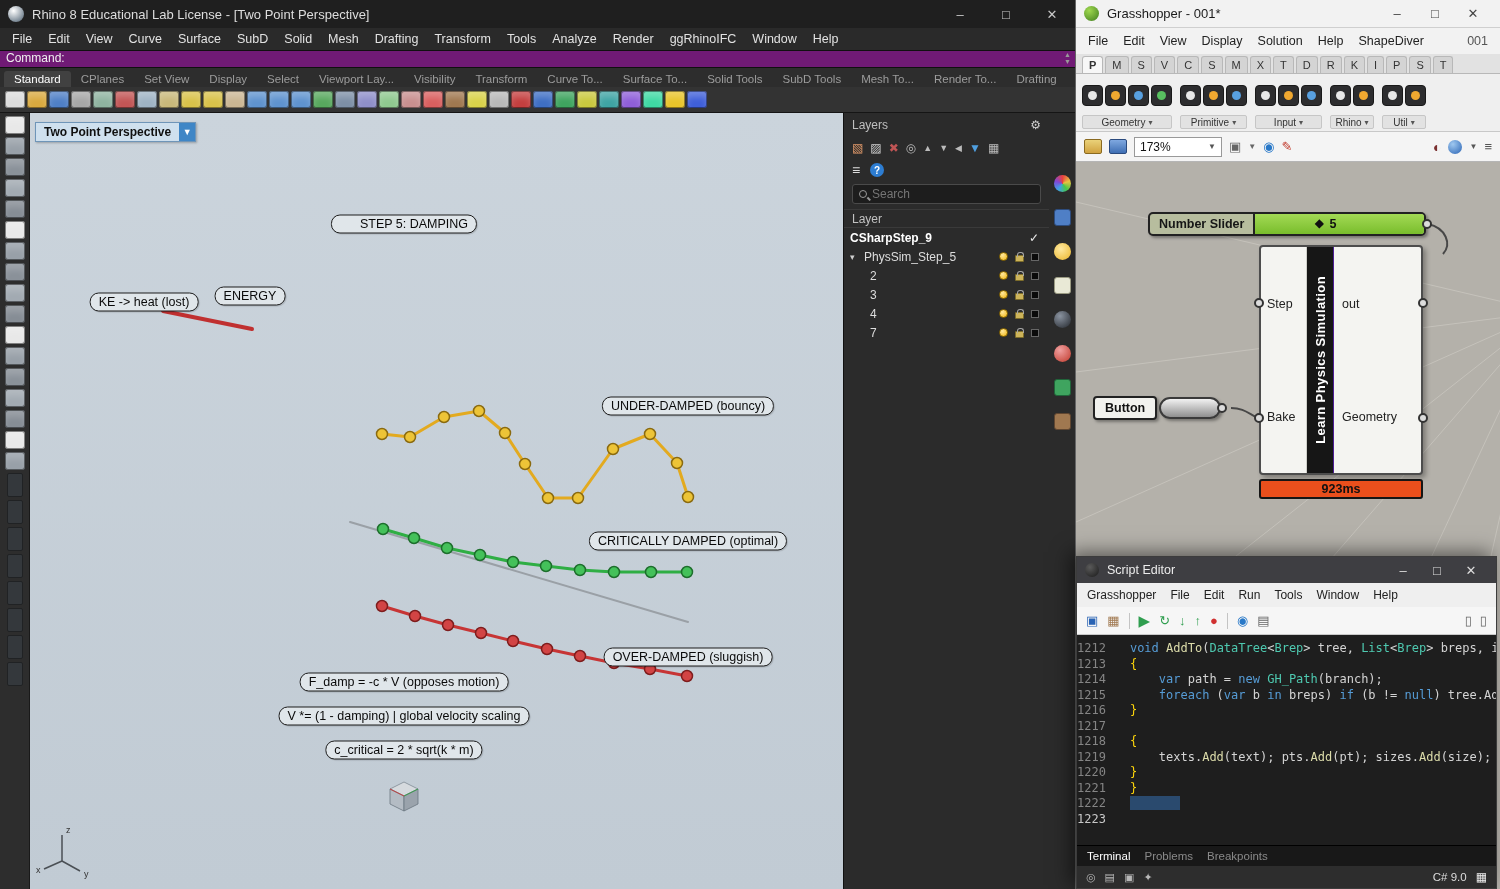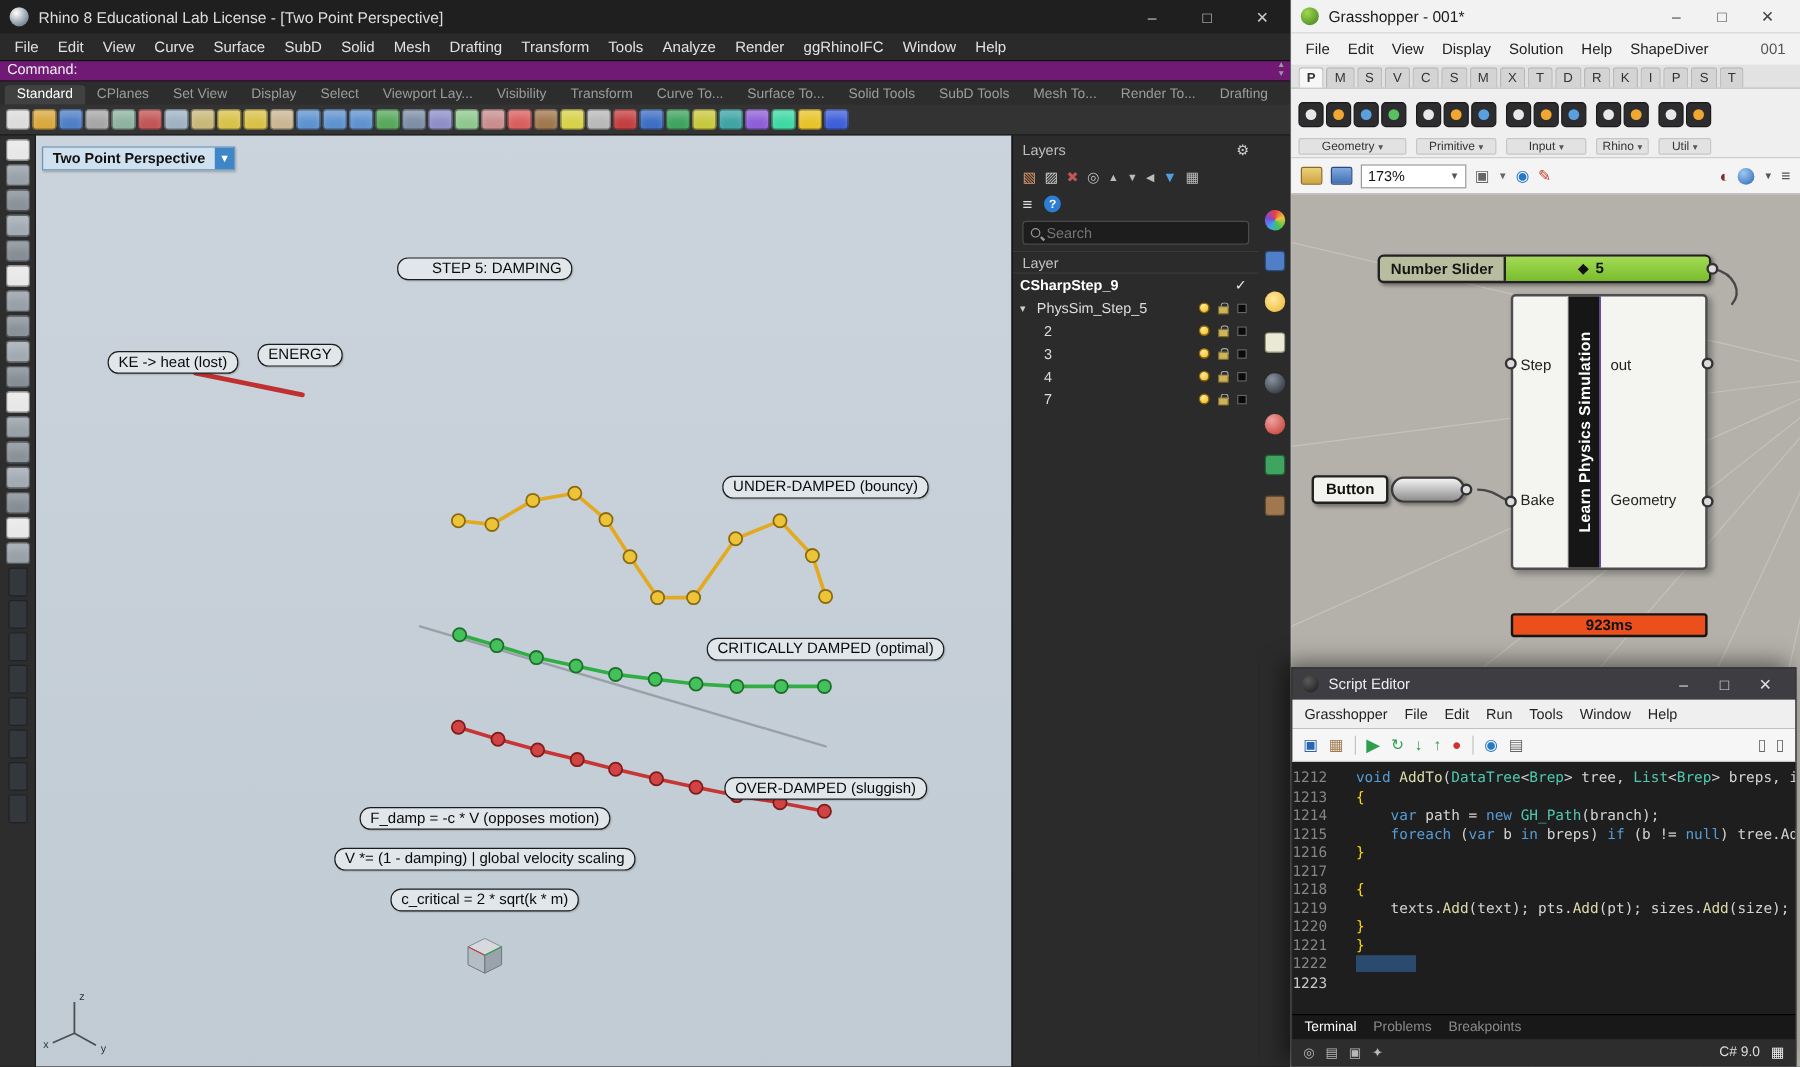--- a/index.html
+++ b/index.html
@@ -114,21 +114,21 @@
   .lc-left{width:46px;display:flex;flex-direction:column;justify-content:space-around;border-right:1px solid #cfcfc9;}
   .lc-left span{padding-left:6px;font-size:12.5px;color:#222;}
   .lc-mid{width:26px;background:#161616;display:flex;align-items:center;justify-content:center;}
   .lc-vtext{writing-mode:vertical-rl;transform:rotate(180deg);color:#fff;font-weight:bold;font-size:13px;letter-spacing:.4px;white-space:nowrap;}
   .lc-right{flex:1;display:flex;flex-direction:column;justify-content:space-around;border-left:1px solid #4c1d95;}
   .lc-right span{padding-left:8px;font-size:12.5px;color:#222;}
 
   .gbutton{position:absolute;left:17px;top:230px;height:32px;display:flex;align-items:center;text-align:right;}
   .gbtn-label{background:#f2f2ee;border:2px solid #222;border-radius:4px;padding:3px 10px;font-weight:bold;font-size:12.5px;color:#111;box-shadow:2px 2px 3px rgba(0,0,0,.35);}
   .gbtn-pill{width:62px;height:22px;margin-left:2px;background:linear-gradient(#f2f2f2,#8f8f8f);border:2px solid #3a3a3a;border-radius:11px;box-shadow:2px 2px 3px rgba(0,0,0,.35);}
-  .profiler{position:absolute;left:183px;top:317px;width:164px;height:20px;background:#ea4f1c;border:2px solid #151515;border-radius:3px;display:flex;align-items:center;justify-content:center;font-weight:bold;font-size:12.5px;color:#111;margin-top:32px;}
+  .profiler{position:absolute;left:183px;top:317px;width:164px;height:20px;background:#ea4f1c;border:2px solid #151515;border-radius:3px;display:flex;align-items:center;justify-content:center;font-weight:bold;font-size:12.5px;color:#111;}
 
   
   .se{position:absolute;left:1076px;top:556px;width:421px;height:333px;display:flex;flex-direction:column;background:#1e1e1e;border:1px solid #3c3c3c;box-shadow:-6px -4px 18px rgba(0,0,0,.5);}
   .se-title{height:26px;background:#3e3e42;color:#ececec;font-size:12.5px;display:flex;align-items:center;gap:8px;padding:0 8px;}
   .se-logo{width:14px;height:14px;border-radius:50%;background:radial-gradient(circle at 35% 30%,#5a5a5a,#1a1a1a);}
   .se-title .win-btn{width:34px;color:#ddd;}
   .se-menu{height:24px;background:#efefef;color:#222;font-size:12px;display:flex;align-items:center;gap:14px;padding:0 10px;}
   .se-toolbar{height:28px;background:#f6f6f6;display:flex;align-items:center;gap:9px;padding:0 9px;border-bottom:1px solid #c8c8c8;font-size:13px;}
   .seic-save{color:#2a64b4;}
   .seic-pkg{color:#a0784f;}

